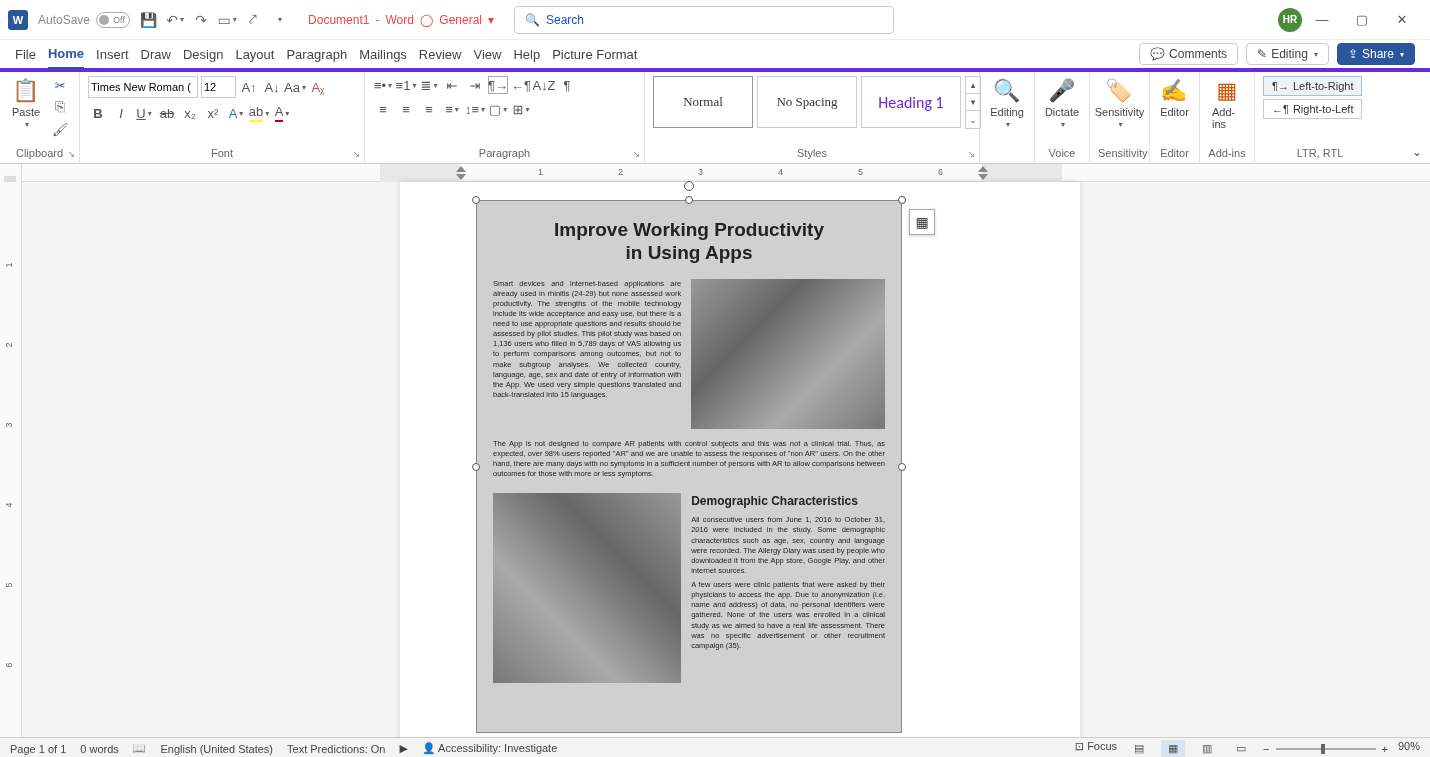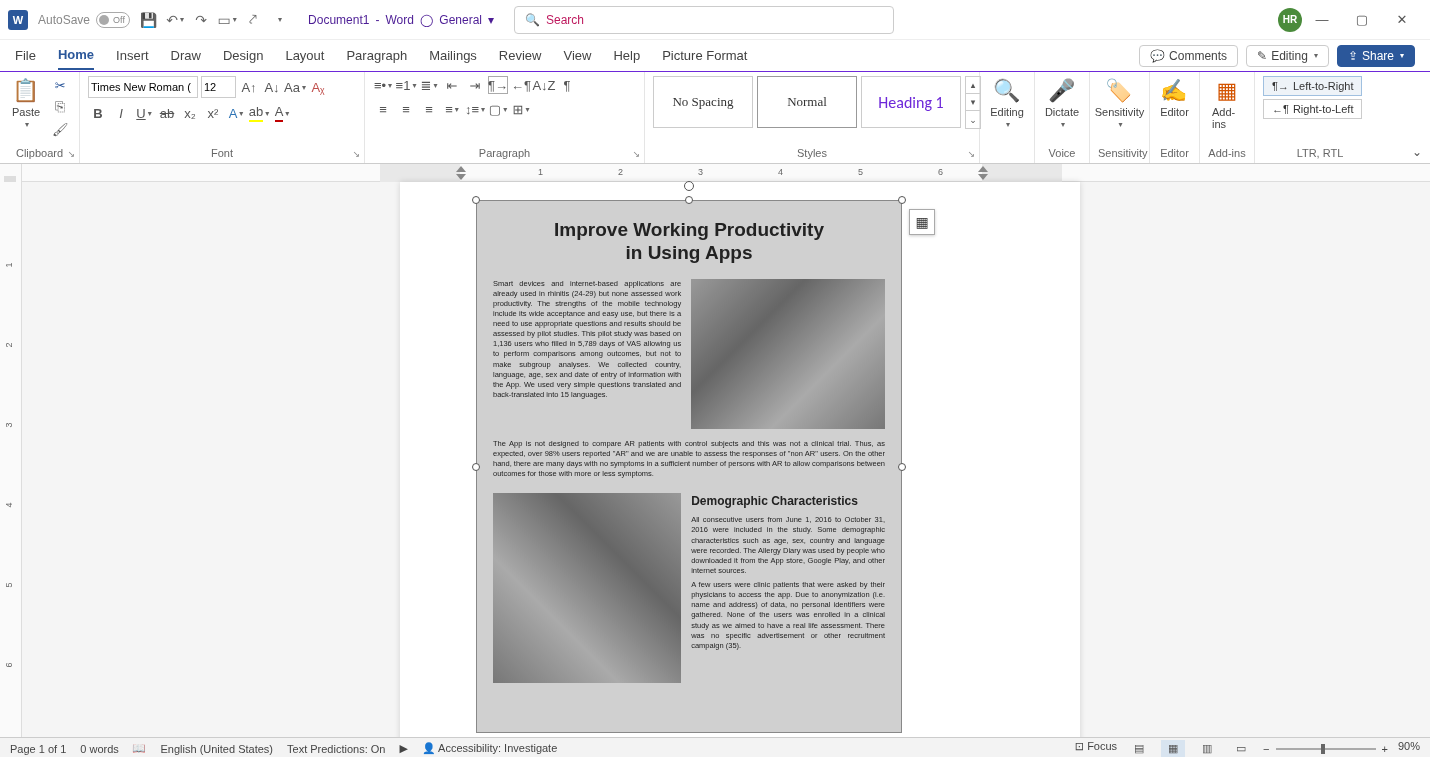--- a/index.html
+++ b/index.html
@@ -5,26 +5,26 @@
 * { margin: 0; padding: 0; box-sizing: border-box; font-family: "Segoe UI", Arial, sans-serif; }
 body { background: #fff; width: 1430px; height: 757px; overflow: hidden; font-size: 12px; color: #333; }
 .titlebar { height: 40px; display: flex; align-items: center; padding: 0 8px; background: #fff; border-bottom: 1px solid #eee; }
 .word-icon { width: 20px; height: 20px; background: #2b579a; color: #fff; border-radius: 3px; display: flex; align-items: center; justify-content: center; font-size: 11px; font-weight: bold; margin-right: 10px; }
 .autosave { font-size: 12px; color: #888; margin-right: 6px; }
 .toggle { width: 34px; height: 16px; border: 1px solid #aaa; border-radius: 9px; position: relative; margin-right: 10px; display: inline-flex; align-items: center; }
 .toggle .knob { width: 10px; height: 10px; border-radius: 50%; background: #aaa; margin-left: 2px; }
 .toggle .off-label { font-size: 9px; color: #888; margin-left: 4px; }
 .title-icons { display: flex; align-items: center; gap: 8px; }
 .title-icons .ico { width: 18px; height: 18px; color: #666; display: flex; align-items: center; justify-content: center; font-size: 14px; cursor: pointer; }
-.doc-title { margin: 0 20px; color: #4c1d95; font-size: 12px; display: flex; align-items: center; gap: 6px; }
+.doc-title { margin: 0 20px; color: #ef4444; font-size: 12px; display: flex; align-items: center; gap: 6px; }
 .searchbox { width: 380px; height: 28px; border: 1px solid #ccc; border-radius: 4px; display: flex; align-items: center; padding: 0 10px; color: #888; gap: 6px; }
 .titlebar-right { margin-left: auto; display: flex; align-items: center; gap: 0; }
 .avatar { width: 24px; height: 24px; border-radius: 50%; background: #4a8b3b; color: #fff; display: flex; align-items: center; justify-content: center; font-size: 10px; font-weight: bold; }
 .window-btn { width: 40px; height: 30px; display: flex; align-items: center; justify-content: center; color: #555; font-size: 13px; cursor: pointer; }
-.tabs { display: flex; align-items: center; height: 32px; padding: 0 15px; gap: 22px; border-bottom: 1px solid #6d28d9; }
+.tabs { display: flex; align-items: center; height: 32px; padding: 0 15px; gap: 12px; border-bottom: 4px solid #6d28d9; }
 .tab { font-size: 13px; color: #444; cursor: pointer; padding: 6px 0; }
 .tab.active { color: #2b579a; border-bottom: 2px solid #2b579a; font-weight: 600; }
 .tab.context { color: #404040; }
 .tabs-right { margin-left: auto; display: flex; gap: 8px; }
 .tabs-right .btn { border: 1px solid #ccc; border-radius: 4px; padding: 3px 10px; font-size: 12px; color: #444; display: flex; align-items: center; gap: 4px; cursor: pointer; }
 .tabs-right .btn.share { background: #2b579a; color: #fff; border-color: #2b579a; }
 .ribbon { height: 92px; border-bottom: 1px solid #ccc; display: flex; position: relative; }
 .group { border-right: 1px solid #e5e5e5; padding: 4px 8px 2px 8px; display: flex; flex-direction: column; position: relative; }
 .group-content { flex: 1; display: flex; align-items: flex-start; gap: 6px; }
 .group-label { text-align: center; font-size: 11px; color: #666; padding: 2px 0; }
@@ -112,21 +112,21 @@
   <div class="doc-title">
     <span>Document1</span>
       <span>-</span>
     <span>Word</span>
     <span>◯</span>
     <span>General</span>
       <span>▾</span>
   </div>
   <div class="searchbox">
     <span>🔍</span>
-    <span style="color:#be185d">Search</span>
+    <span style="color:#1d4ed8">Search</span>
   </div>
   <div class="titlebar-right">
     <div class="avatar">HR</div>
     <div class="window-btn">—</div>
     <div class="window-btn">▢</div>
     <div class="window-btn">✕</div>
   </div>
 </div>
 
 <div class="tabs">
@@ -243,22 +243,22 @@
         <span class="small-ico">⊞<span class="caret">▾</span></span>
       </div>
     </div>
     <div class="group-label">Paragraph</div>
     <span class="group-launcher">↘</span>
   </div>
 
   <div class="group" style="width:335px">
     <div class="group-content">
       <div class="style-gallery">
+        <div class="style-item first">Normal</div>
         <div class="style-item">No Spacing</div>
-        <div class="style-item first">Normal</div>
         <div class="style-item">
             <span class="style-heading">Heading 1</span>
           </div>
         <div class="style-arrows">
           <span>▴</span>
           <span>▾</span>
           <span style="border-bottom:none">⌄</span>
         </div>
       </div>
     </div>

